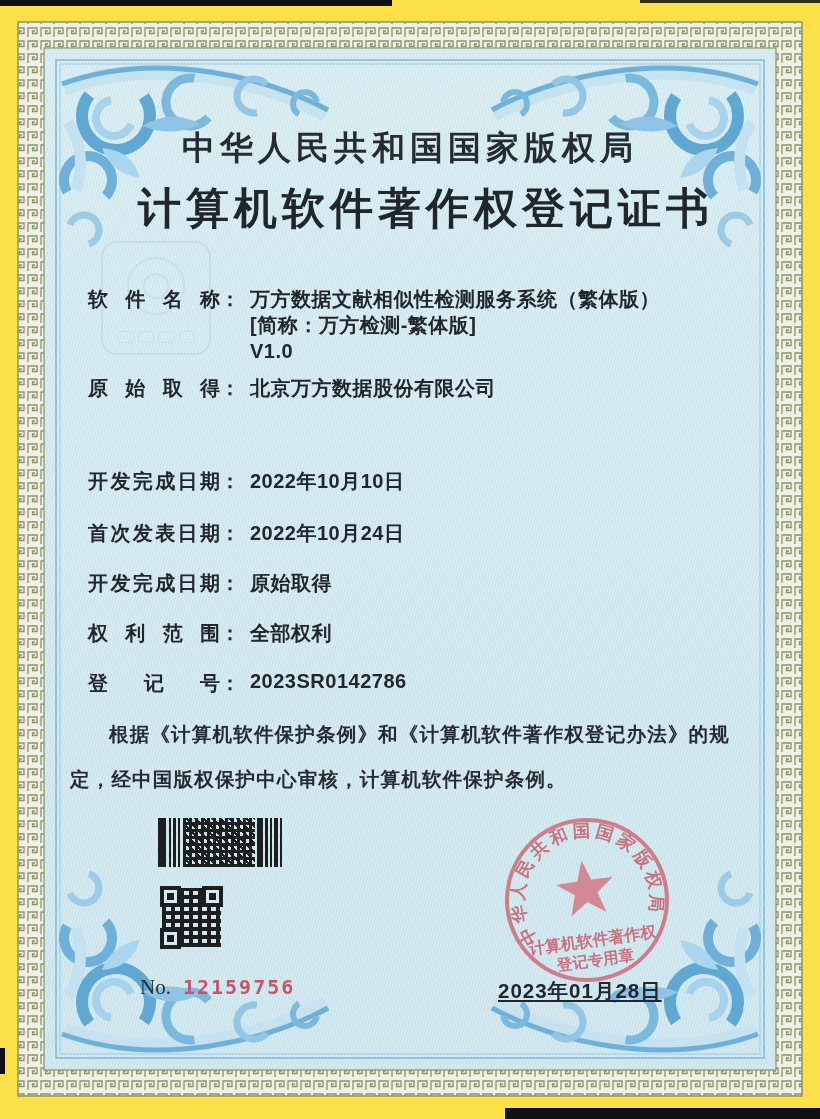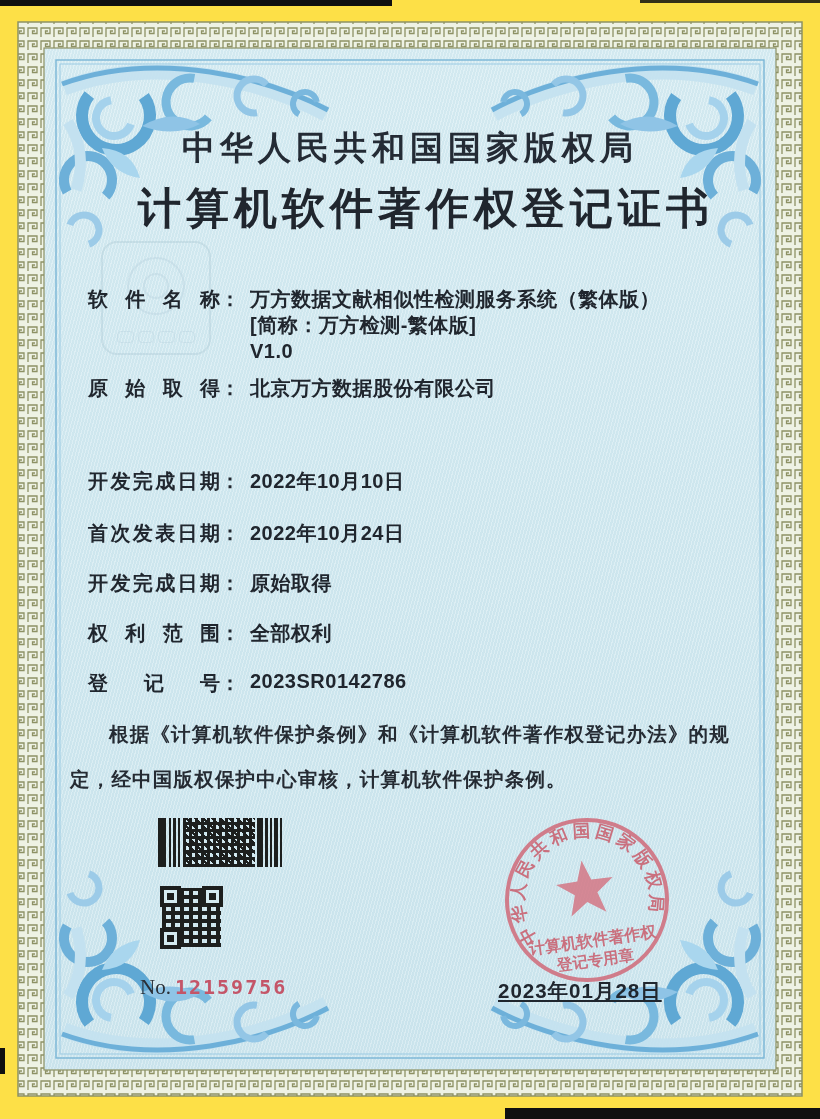--- a/index.html
+++ b/index.html
@@ -63,21 +63,21 @@
   .qr{position:absolute; left:160px; top:886px; width:63px; height:63px;}
   .qr-noise{position:absolute; inset:2px;
     background-image:
       repeating-linear-gradient(0deg,#1d1f1e 0 4px,transparent 4px 8px),
       repeating-linear-gradient(90deg,#1d1f1e 0 4px,transparent 4px 9px);}
   .qr-f{position:absolute; width:13px; height:13px; border:4px solid #1d1f1e; background:#d5ebf1;}
   .qr-f::after{content:""; position:absolute; left:3px; top:3px; width:7px; height:7px; background:#1d1f1e;}
   .qf-tl{left:0;top:0}.qf-tr{right:0;top:0}.qf-bl{left:0;bottom:0}
 
   .serial{position:absolute; left:140px; top:975px; font-size:21px;}
-  .serial .no{font-family:"Liberation Serif",serif; color:#2a2f36; margin-right:4px;}
+  .serial .no{font-family:"Liberation Serif",serif; color:#2a2f36; margin-right:12px;}
   .serial .num{font-family:"DejaVu Sans Mono",monospace; color:#c45568; letter-spacing:2px; font-size:20px;font-weight:bold;}
 
   .issue-date{position:absolute; left:498px; top:977px; font-size:20.5px; font-weight:700; letter-spacing:1px; color:#20262e;text-decoration:underline;}
 
   .seal{position:absolute; left:492px; top:805px; width:190px; height:190px; opacity:0.88;}
 
   
   .art{position:absolute; background:#101010;}
   .art-tl{left:0; top:0; width:392px; height:6px;}
   .art-tr{left:640px; top:0; width:180px; height:3px; opacity:.85;}

